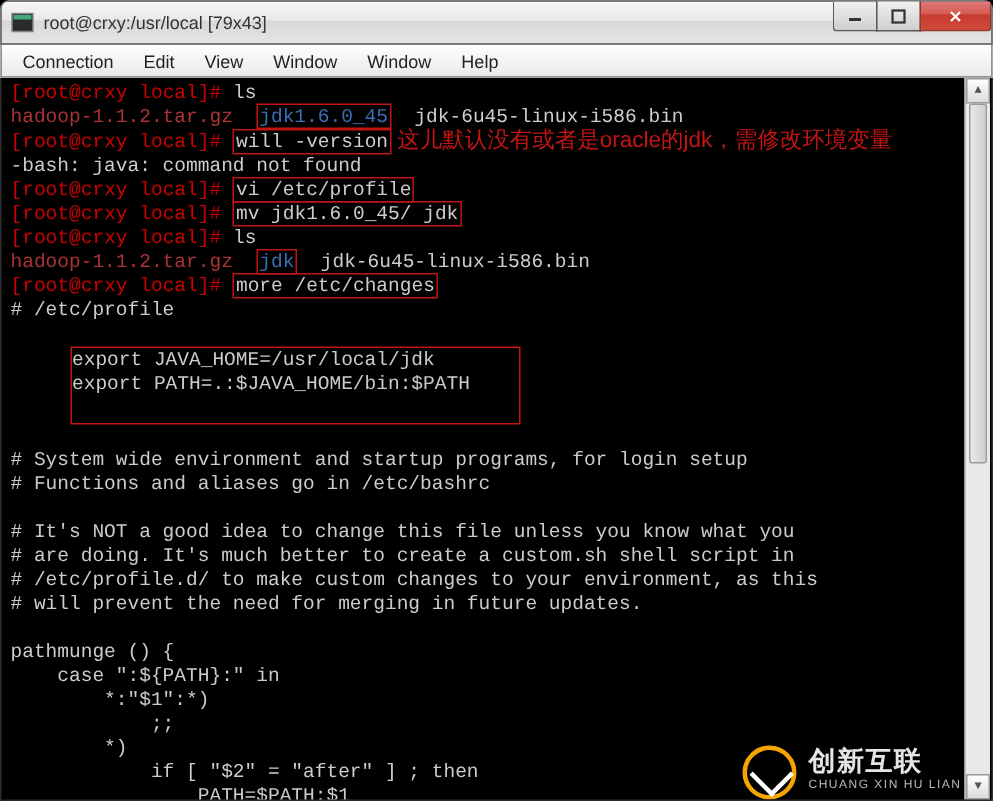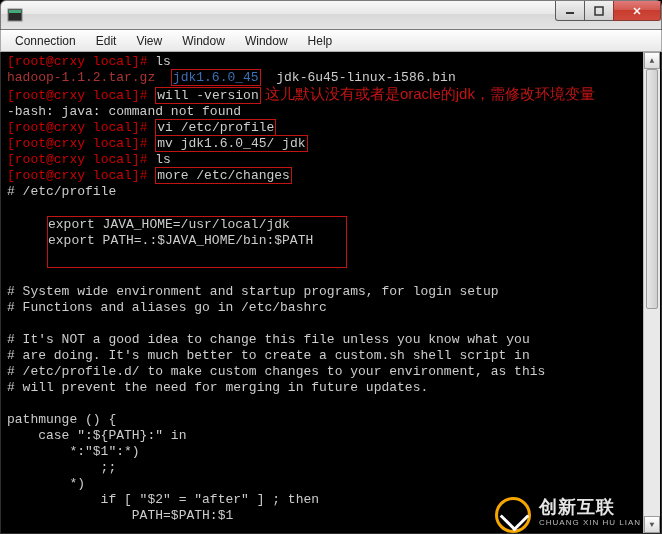--- a/index.html
+++ b/index.html
@@ -160,20 +160,21 @@
 </head>
 <body>
 
 <div class="titlebar">
   <span class="icon">
     <svg viewBox="0 0 16 16">
         <rect x="1" y="2" width="14" height="12" fill="#2a2a2a" stroke="#888"></rect>
         <rect x="2" y="3" width="12" height="3" fill="#4a7"></rect>
       </svg>
   </span>
+  <span class="title">root@crxy:/usr/local [79x43]</span>
   <div class="win-controls">
     <div class="win-btn min">
         <svg viewBox="0 0 10 10">
           <line x1="1" y1="7" x2="9" y2="7" stroke="#333" stroke-width="2"></line>
         </svg>
       </div>
     <div class="win-btn max">
         <svg viewBox="0 0 10 10">
           <rect x="1" y="1" width="8" height="8" fill="none" stroke="#333" stroke-width="1.5"></rect>
         </svg>
@@ -205,20 +206,21 @@
   <div class="line"><span class="prompt"><span>[</span><span class="host">root@crxy</span> <span class="path">local</span><span>]</span><span class="hash">#</span></span> <span class="box-sm"><span class="cmd">will -version</span></span><span class="annot"> 这儿默认没有或者是oracle的jdk，需修改环境变量</span></div>
 
   <div class="line white">-bash: java: command not found</div>
 
   <div class="line"><span class="prompt"><span>[</span><span class="host">root@crxy</span> <span class="path">local</span><span>]</span><span class="hash">#</span></span> <span class="box-sm"><span class="cmd">vi /etc/profile</span></span></div>
 
   <div class="line"><span class="prompt"><span>[</span><span class="host">root@crxy</span> <span class="path">local</span><span>]</span><span class="hash">#</span></span> <span class="box-sm"><span class="cmd">mv jdk1.6.0_45/ jdk</span></span></div>
 
   <div class="line"><span class="prompt"><span>[</span><span class="host">root@crxy</span> <span class="path">local</span><span>]</span><span class="hash">#</span></span> <span class="cmd">ls</span></div>
 
+  <div class="line"><span class="hadoop">hadoop-1.1.2.tar.gz  </span><span class="box-sm"><span class="blue">jdk</span></span><span class="white">  jdk-6u45-linux-i586.bin</span></div>
 
   <div class="line"><span class="prompt"><span>[</span><span class="host">root@crxy</span> <span class="path">local</span><span>]</span><span class="hash">#</span></span> <span class="box-sm"><span class="cmd">more /etc/changes</span></span></div>
 
   <div class="line white"># /etc/profile</div>
 
   <div class="gap"></div>
 
   <div class="box-block">
     <div class="line white">export JAVA_HOME=/usr/local/jdk</div>
     <div class="line white">export PATH=.:$JAVA_HOME/bin:$PATH</div>

